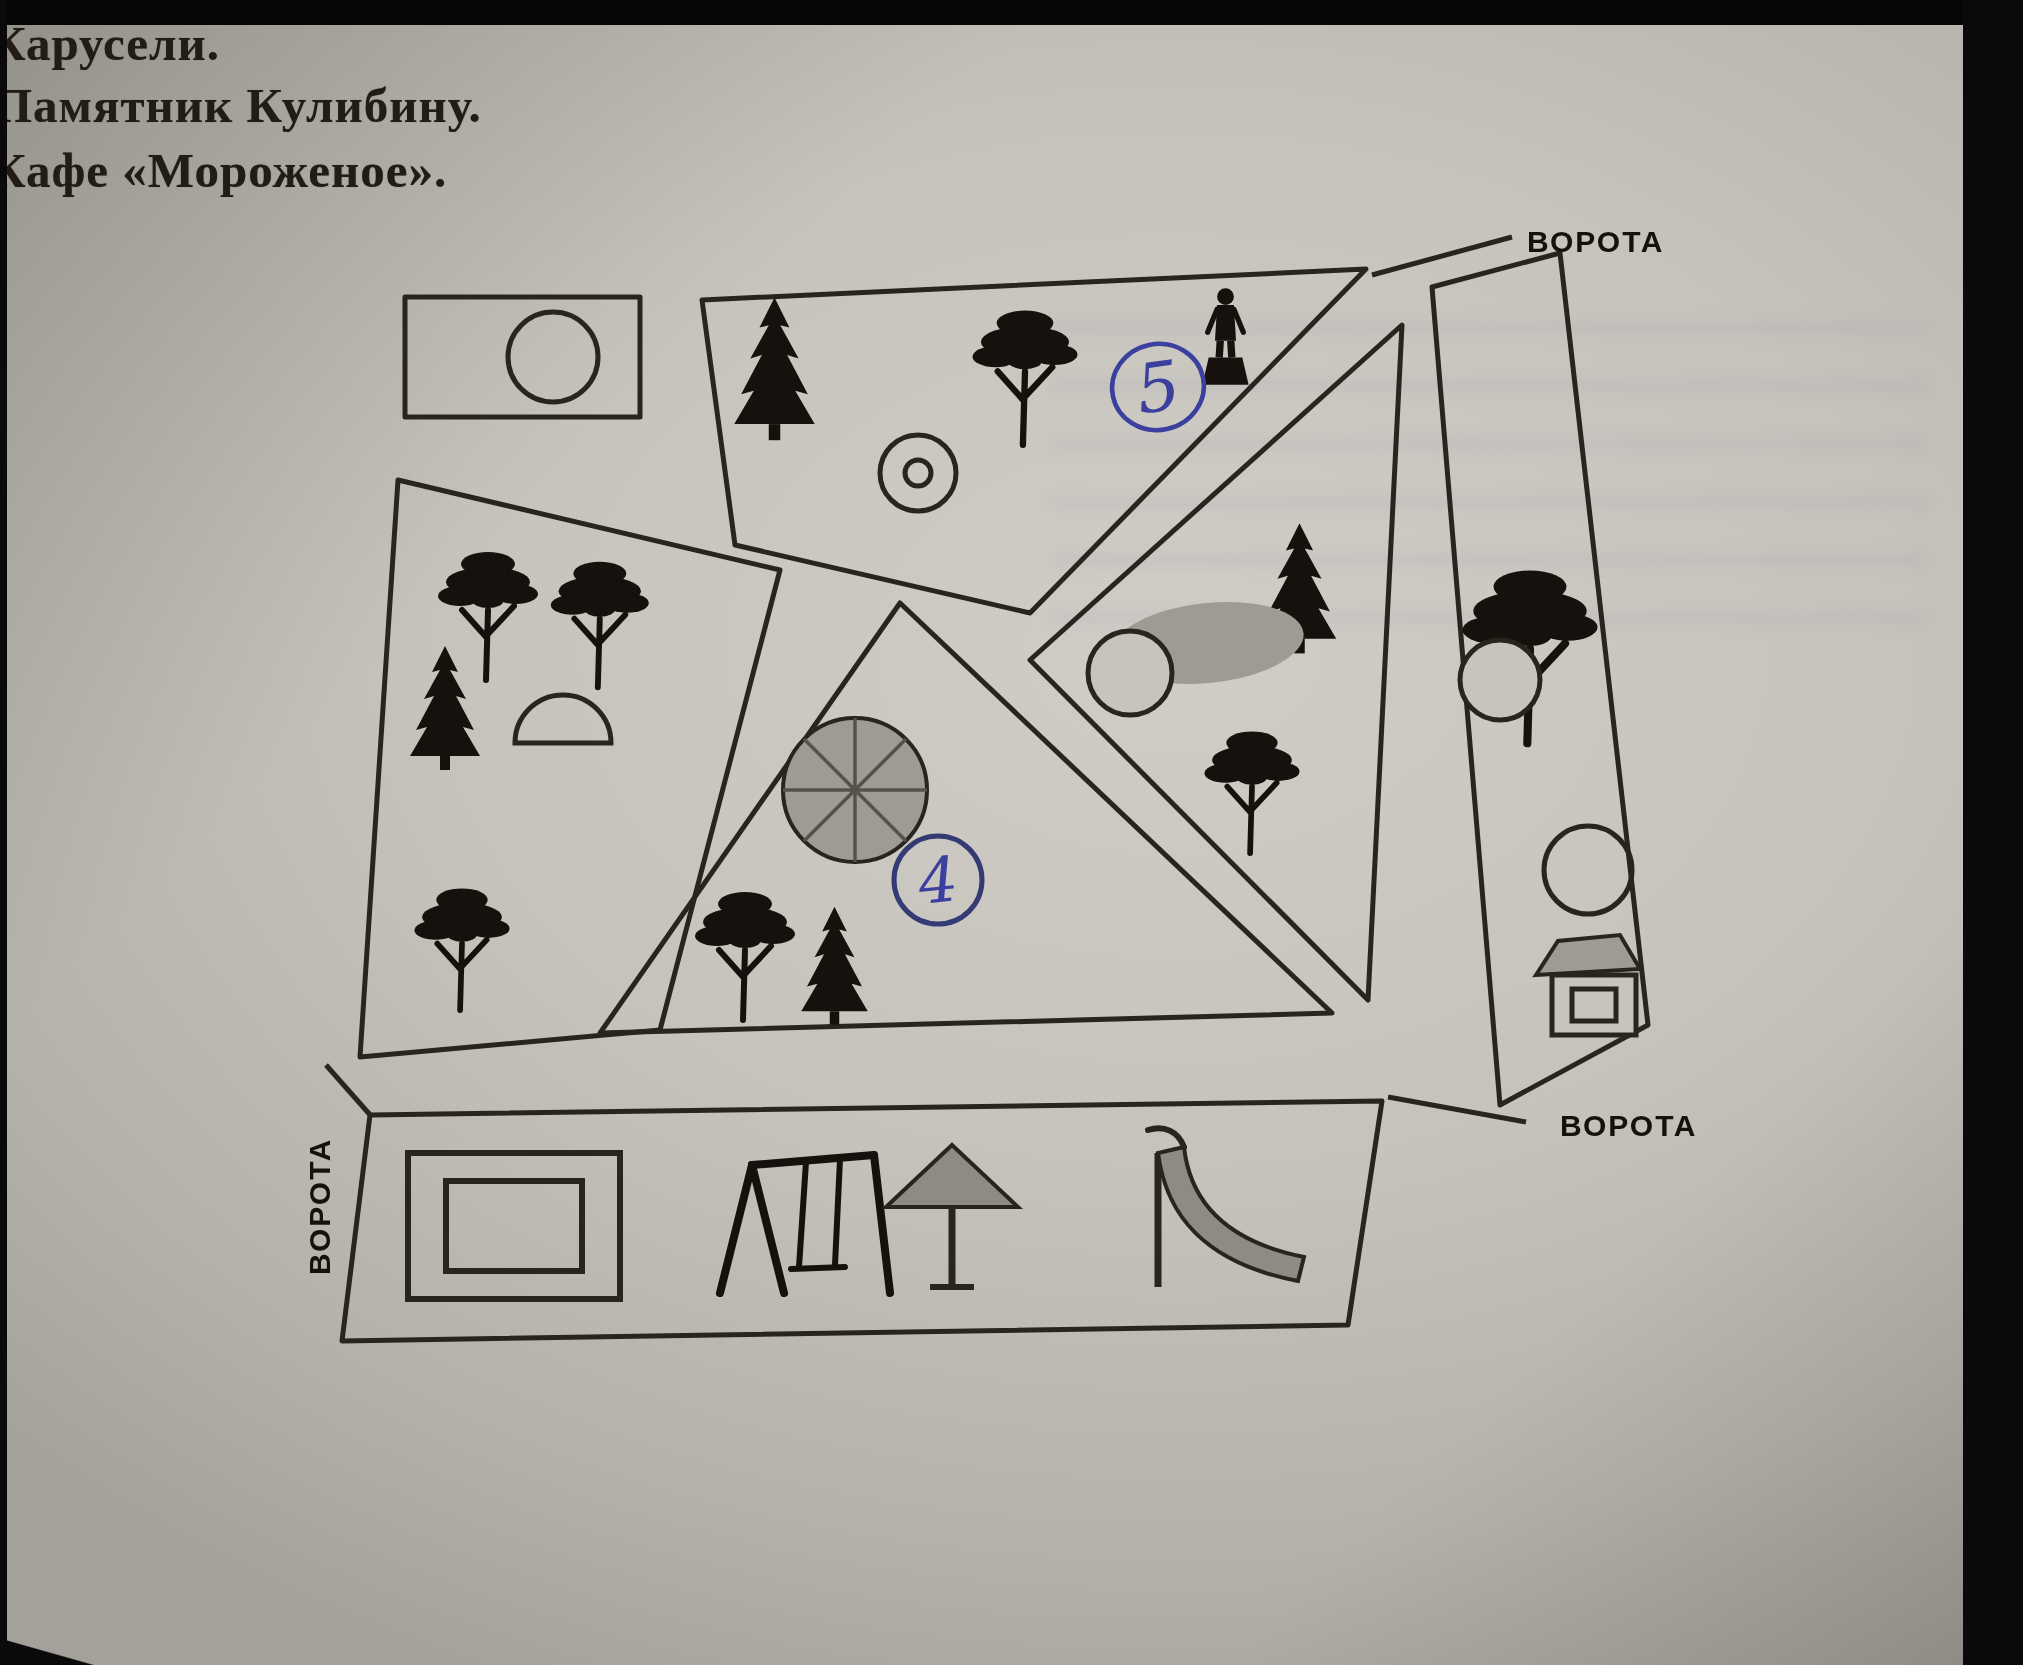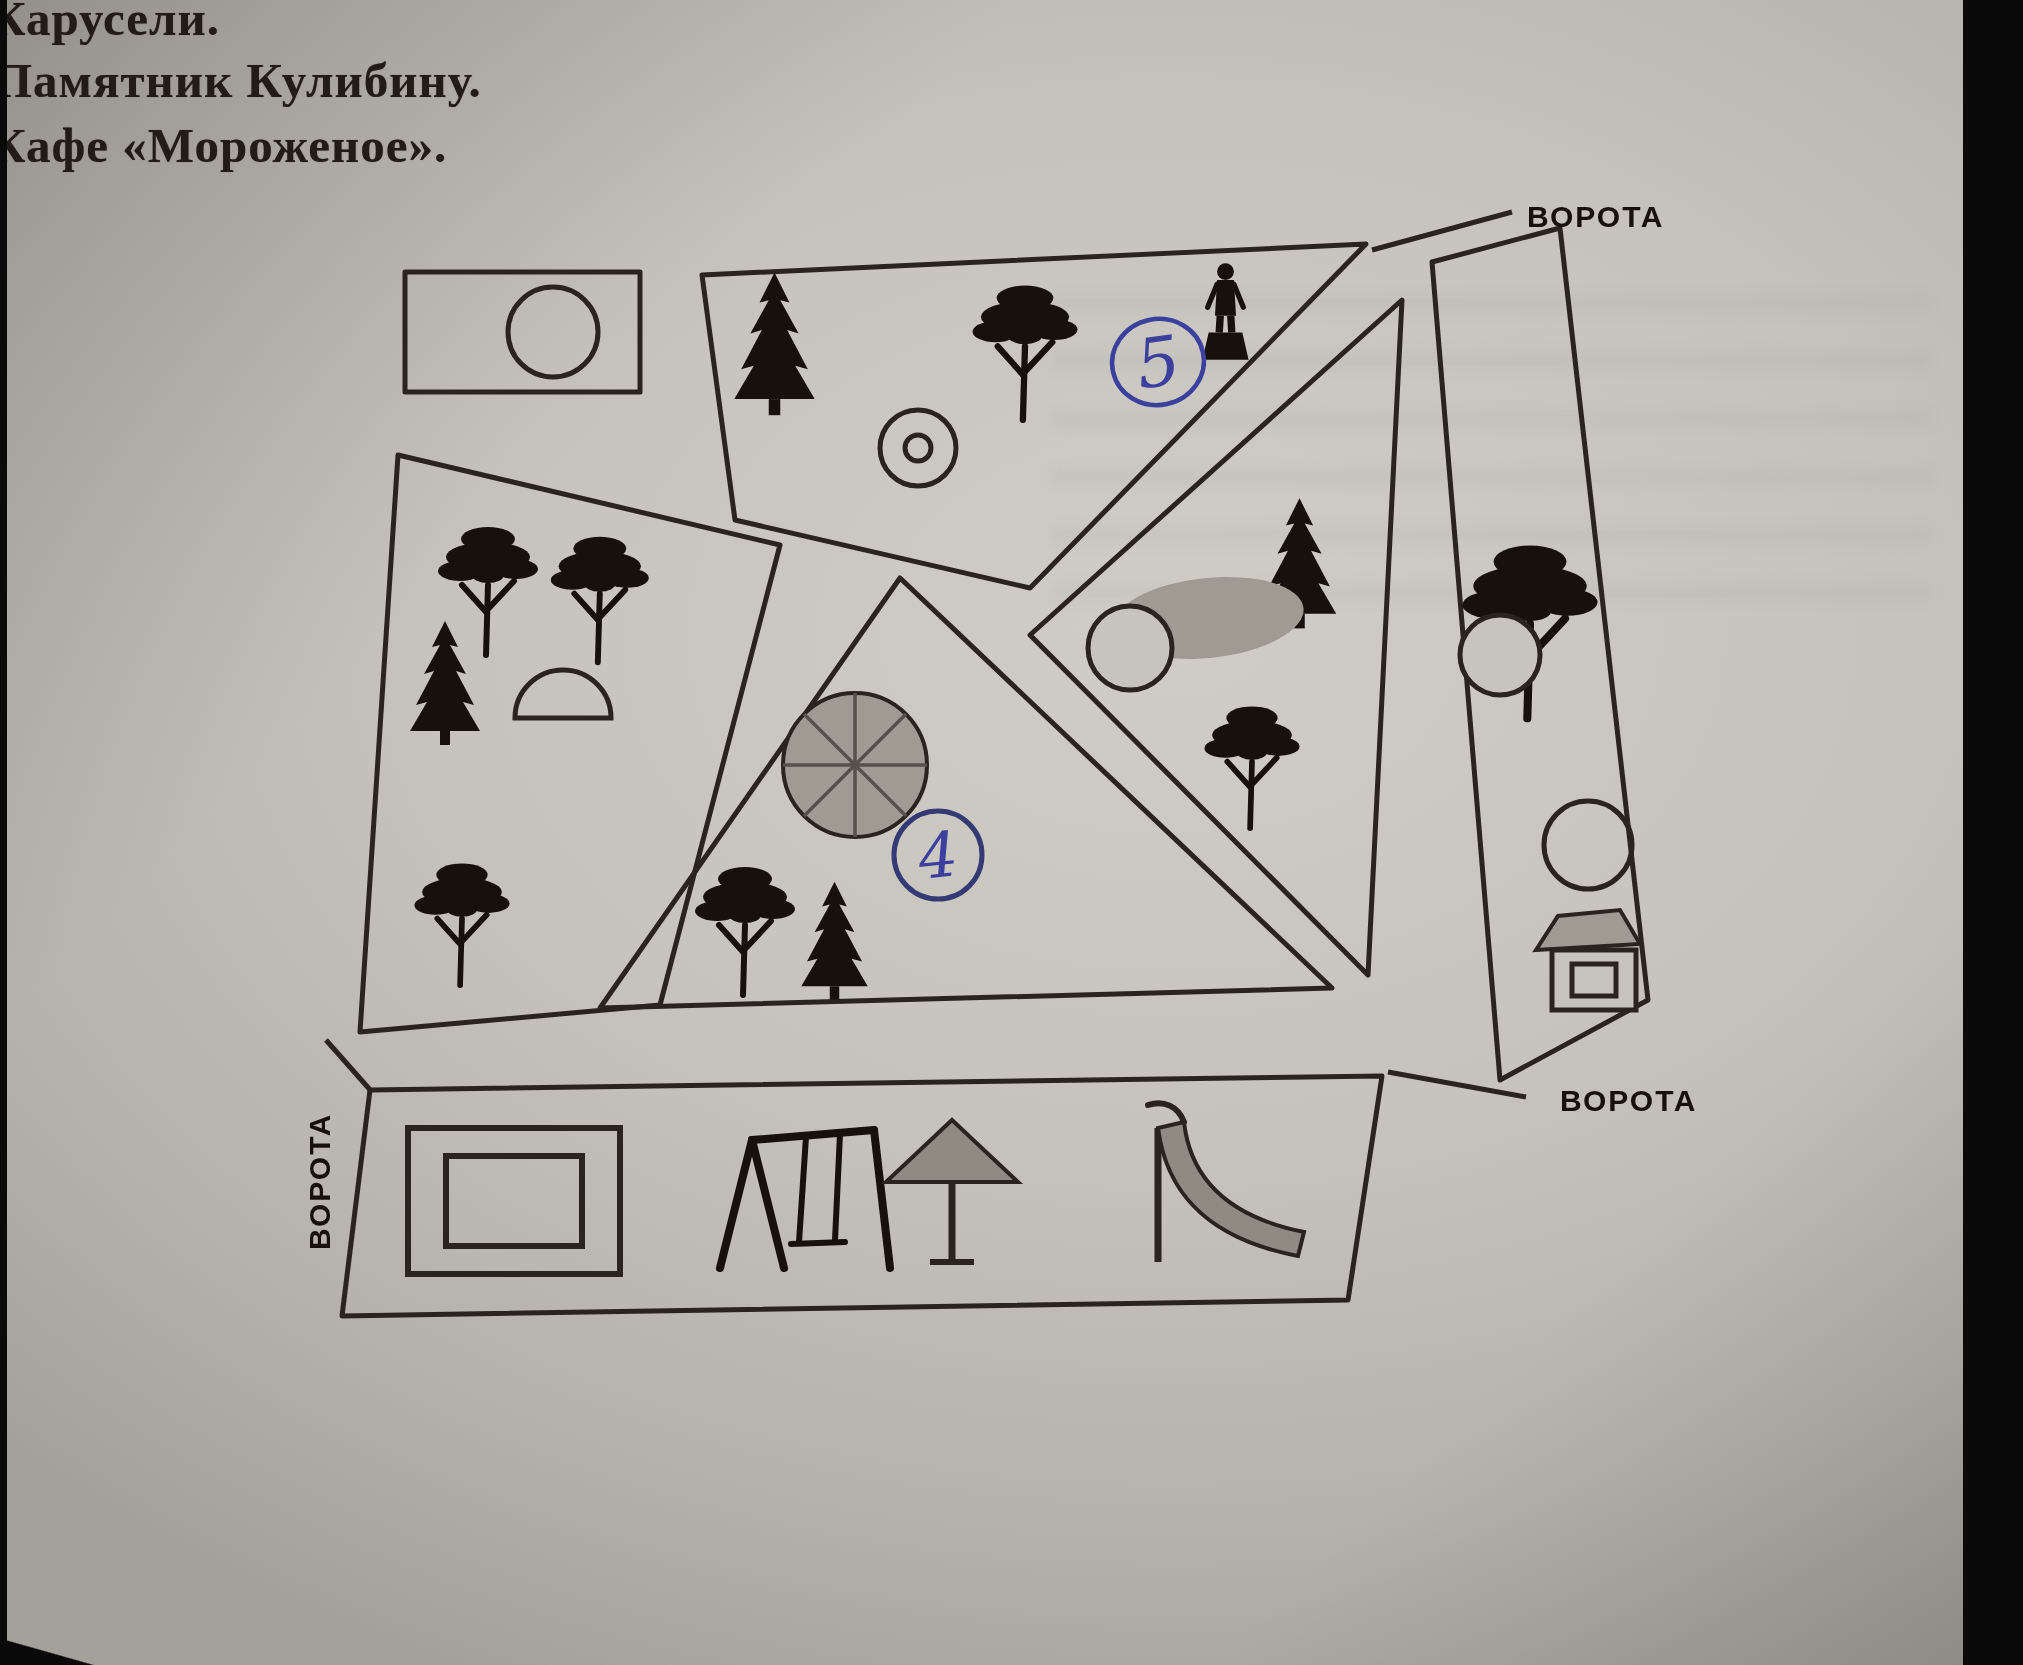--- a/index.html
+++ b/index.html
@@ -10,20 +10,21 @@
     font-family:"Liberation Serif", serif;
     overflow:hidden;
   }
   .photo {
     position:absolute; inset:0;
     background:
       linear-gradient(135deg, rgba(60,56,50,0.22) 0%, rgba(60,56,50,0) 28%),
       linear-gradient(315deg, rgba(40,38,34,0.18) 0%, rgba(40,38,34,0) 22%),
       radial-gradient(1650px 1150px at 58% 38%, #d0cdc7 0%, #c6c3bc 45%, #b5b2ab 78%, #a4a19a 100%);
     overflow:hidden;
+    margin-top:25px;
   }
   .band-right { position:absolute; top:0; right:0; width:60px; height:100%; background:#0a0a0a; }
   .band-left  { position:absolute; top:0; left:0;  width:7px;  height:100%; background:#0a0a0a; }
   .corner-bl  { position:absolute; left:0; bottom:0; width:120px; height:34px;
                 background:linear-gradient(to top right, #0a0a0a 38%, rgba(10,10,10,0) 40%); }
   .bleed {
     position:absolute; left:1050px; top:280px; width:880px; height:320px;
     background:repeating-linear-gradient(0deg, rgba(110,118,150,0.16) 0 14px, rgba(110,118,150,0) 14px 58px);
     filter:blur(7px); opacity:.5; pointer-events:none;
   }

